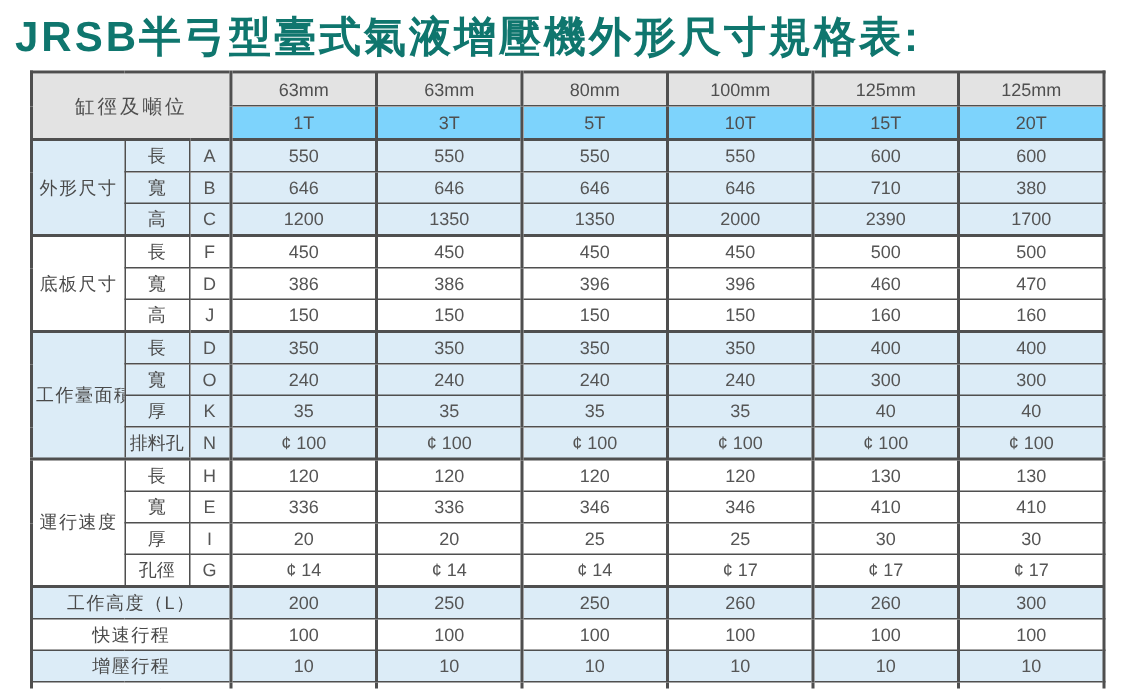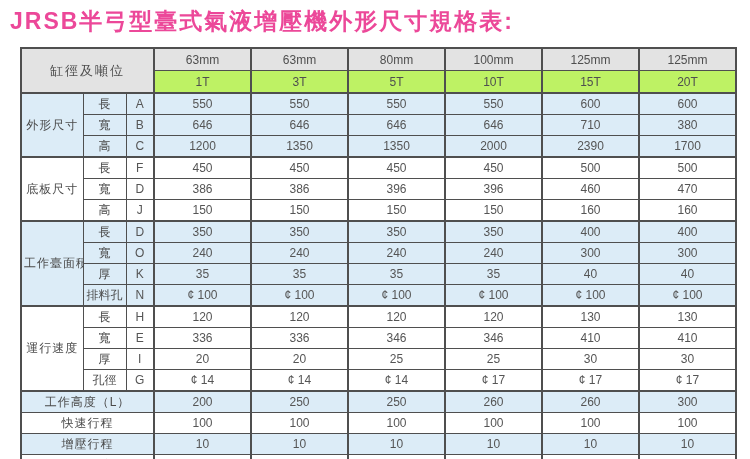--- a/index.html
+++ b/index.html
@@ -1,25 +1,25 @@
 <!DOCTYPE html>
 <html><head>
 <meta charset="utf-8">
 <style>
   html,body{margin:0;padding:0;background:#ffffff;}
   body{width:750px;height:459px;position:relative;overflow:hidden;
        font-family:"Liberation Sans","DejaVu Sans",sans-serif;}
-  .title{position:absolute;left:10px;top:6px;margin:0;font-size:23px;font-weight:bold;
-         color:#ec4899;letter-spacing:2px;white-space:nowrap;}
+  .title{position:absolute;left:10px;top:6px;margin:0;font-size:28px;font-weight:bold;
+         color:#0f766e;letter-spacing:2px;white-space:nowrap;}
   table.spec{position:absolute;left:20px;top:47px;width:715px;border-collapse:collapse;
              table-layout:fixed;border:2px solid #4f4f4f;}
   td{border:1px solid #4f4f4f;height:20px;padding:0 2px;text-align:center;
      font-size:12px;color:#555;white-space:nowrap;overflow:hidden;background:#ffffff;}
   tr.hdr1 td{background:#e3e3e3;height:21px;color:#4f4f4f;}
-  tr.hdr2 td{background:#bef264;height:21px;color:#4f4f4f;}
+  tr.hdr2 td{background:#7dd3fc;height:21px;color:#4f4f4f;}
   td.corner{background:#e3e3e3;font-size:13px;color:#4a4a4a;letter-spacing:2px;}
   tr.blue td{background:#dcecf7;}
   tr.gs td{border-top-width:2px;}
   td.dcol{border-left-width:2px;}
   td.glabel,td.flabel{color:#4a4a4a;letter-spacing:1px;text-align:center;}
   td.sub{color:#4a4a4a;}
   td.ltr{color:#555;}
 </style>
 </head>
 <body>

